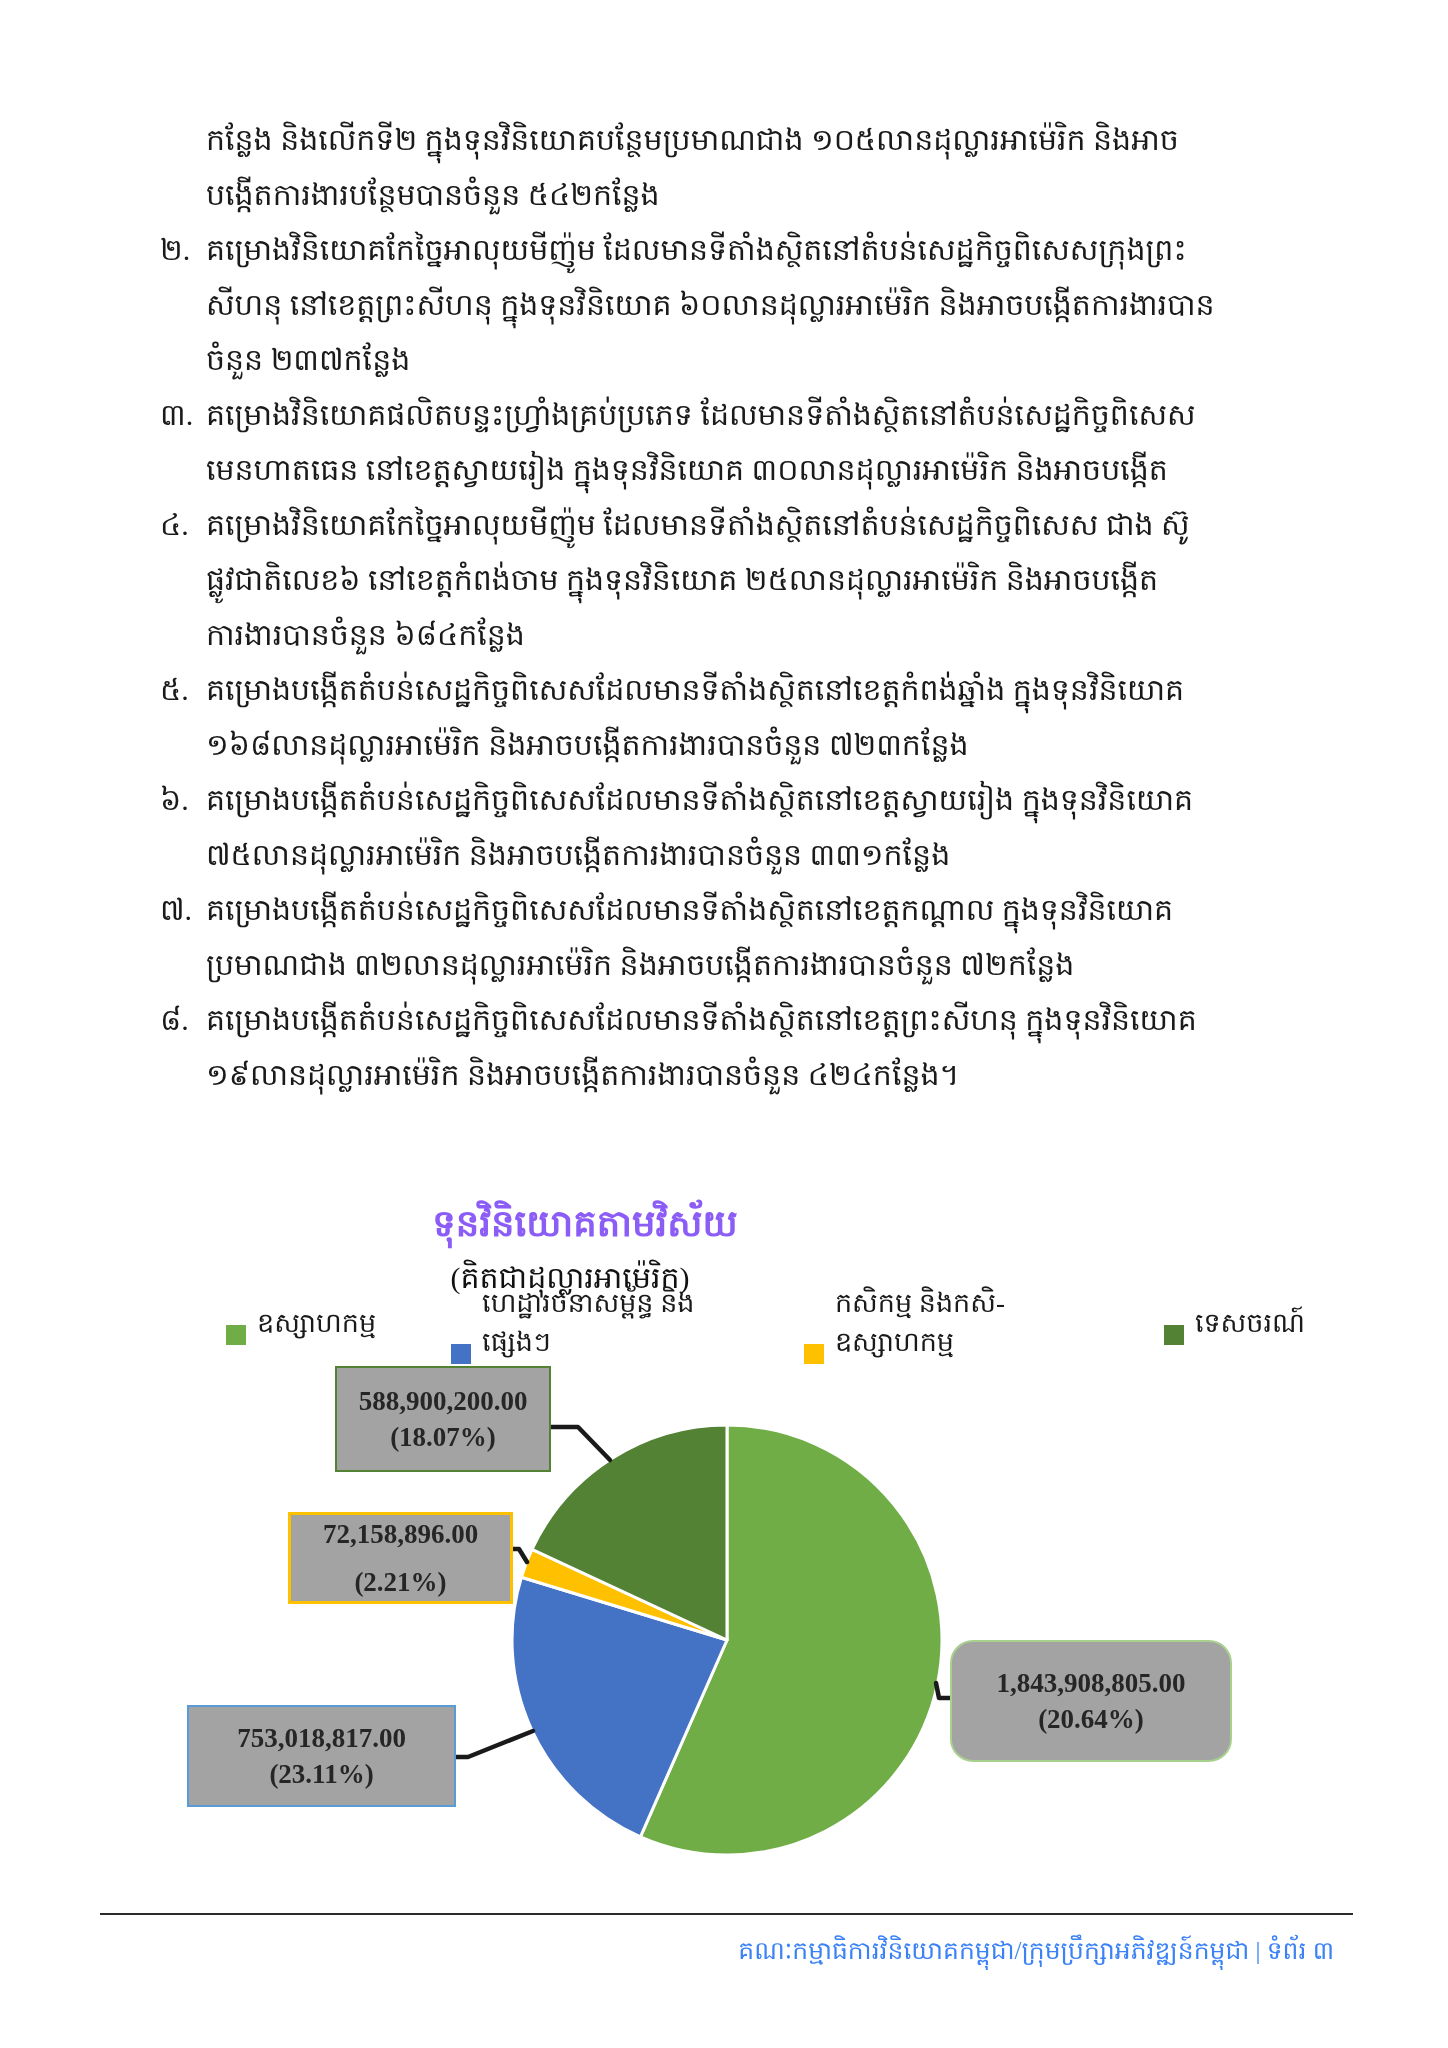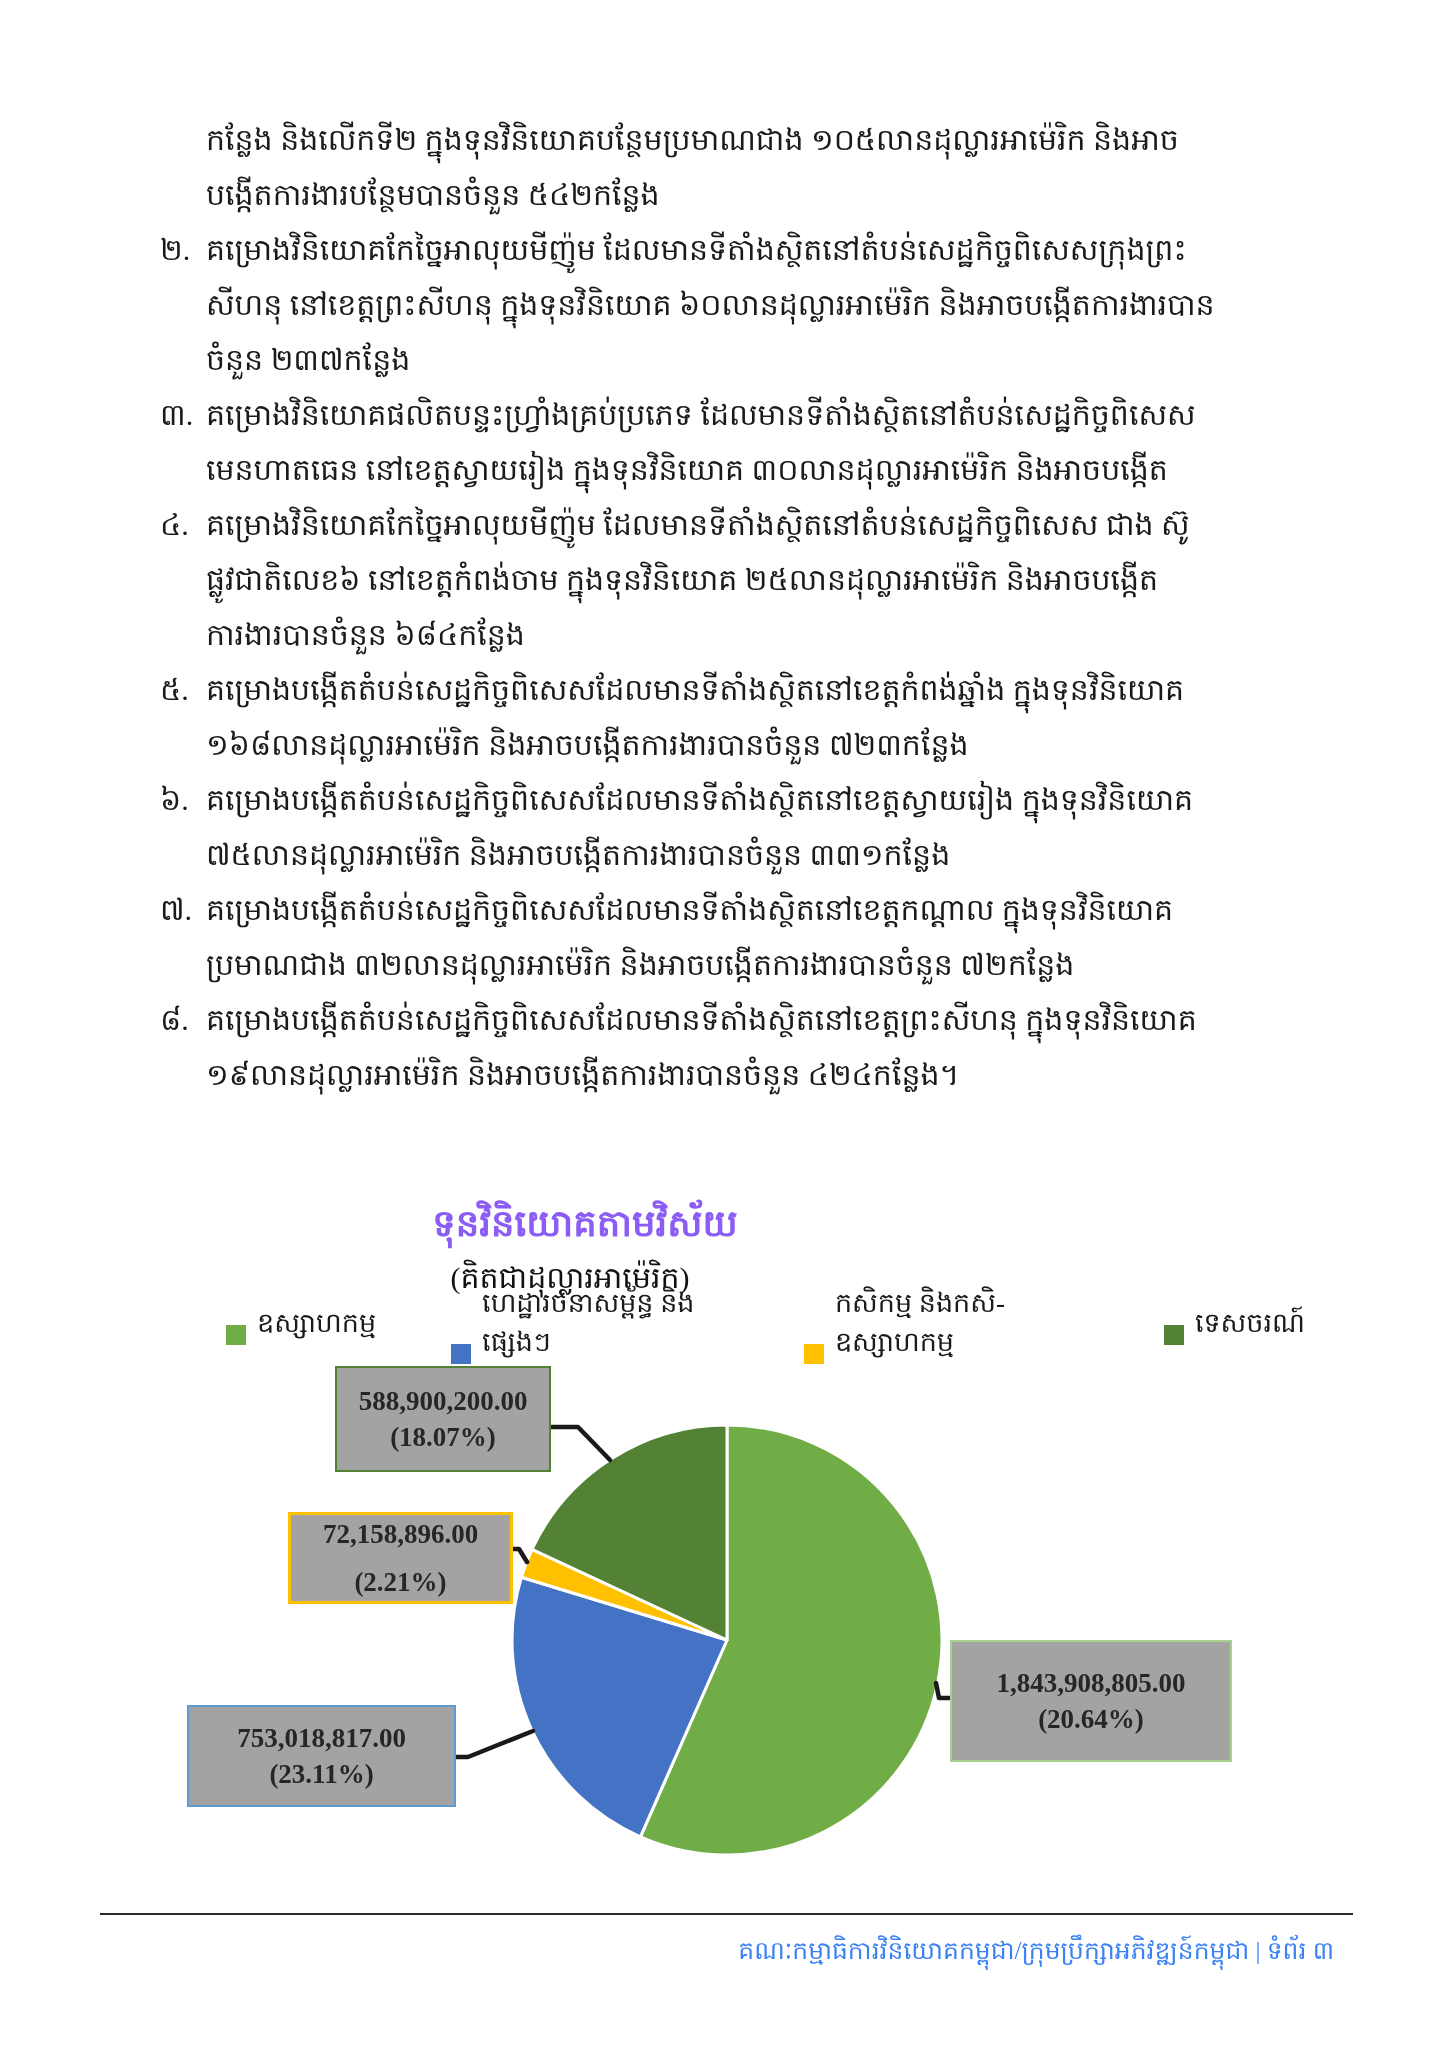--- a/index.html
+++ b/index.html
@@ -159,21 +159,21 @@
       <path d="M 727 1640 L 532.0 1549.4 A 215 215 0 0 1 727.0 1425.0 Z" fill="#548235" stroke="#ffffff" stroke-width="3" stroke-linejoin="round"></path>
     </g>
   <g stroke="#1a1a1a" stroke-width="4.5" fill="none" stroke-linecap="round" stroke-linejoin="round">
     <polyline points="547,1427 578,1427 610,1460"></polyline>
     <polyline points="507,1549 519,1549 527,1562"></polyline>
     <polyline points="452,1757 468,1757 533,1731"></polyline>
     <polyline points="950,1698 939,1698 936,1683"></polyline>
   </g>
 </svg>
 
-<div class="callout co-0" style="border-color: rgb(169, 209, 142);">
+<div class="callout co-0" style="border-color: rgb(169, 209, 142); border-radius: 23px;">
   <div>1,843,908,805.00</div>
   <div>(20.64%)</div>
 </div>
 <div class="callout co-1" style="border-color: rgb(91, 155, 213);">
   <div>753,018,817.00</div>
   <div>(23.11%)</div>
 </div>
 <div class="callout co-2" style="border-color: rgb(255, 192, 0);">
   <div>72,158,896.00</div>
   <div>(2.21%)</div>

